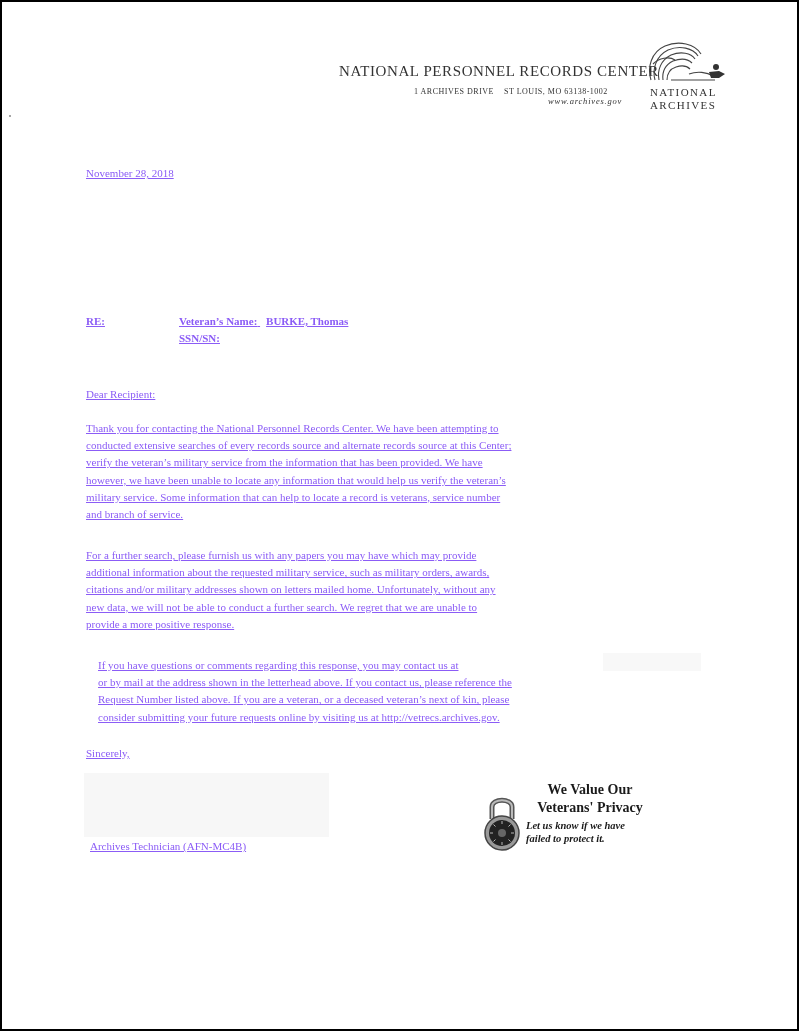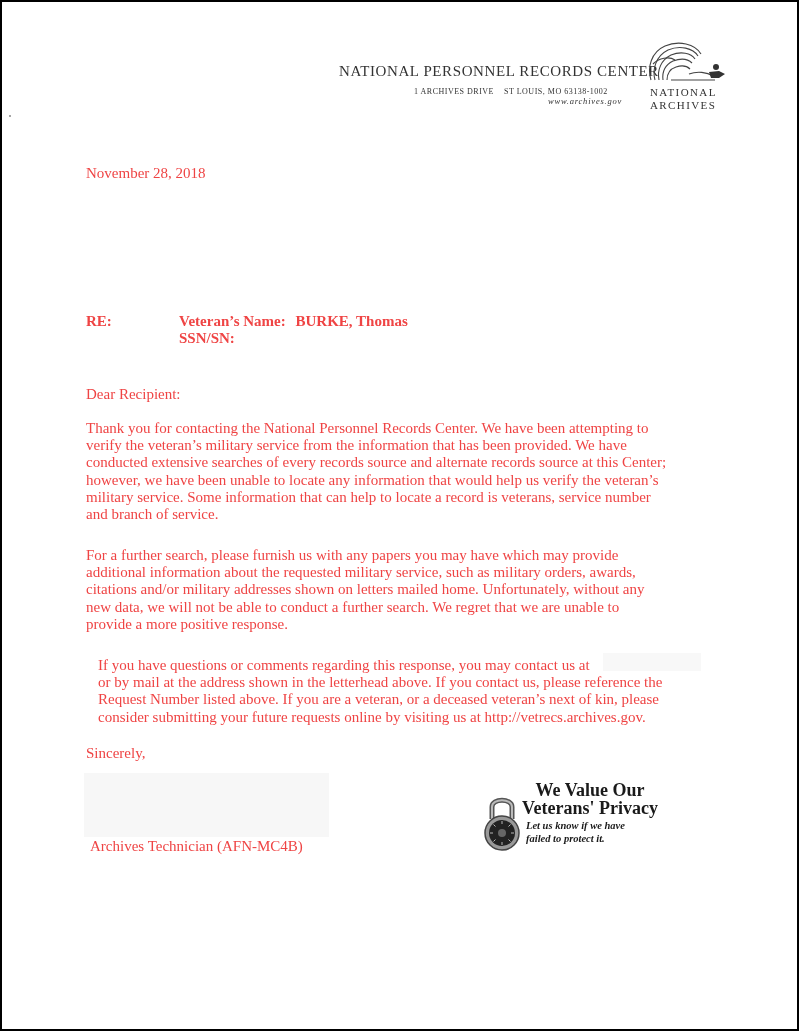--- a/index.html
+++ b/index.html
@@ -11,38 +11,38 @@
       position: absolute; left: 0; top: 0; width: 795px; height: 1027px;
       border: 2px solid #000; background: #fff;
     }
     .abs { position: absolute; }
     .lh-org { left: 337px; top: 61px; font-size: 15px; letter-spacing: 0.6px; color: #333; font-family: "Liberation Serif", serif; white-space: nowrap; }
     .lh-addr { left: 412px; top: 85px; font-size: 8px; letter-spacing: 0.5px; color: #333; white-space: nowrap; }
     .lh-addr span + span { margin-left: 10px; }
     .lh-web { left: 546px; top: 94px; font-size: 8.5px; font-style: italic; letter-spacing: 0.8px; color: #333; white-space: nowrap; }
     .na-logo { left: 643px; top: 36px; width: 84px; height: 50px; }
     .na-text { left: 648px; top: 84px; font-size: 11px; letter-spacing: 1.4px; color: #333; line-height: 12.5px; text-align: left; width: 76px; }
-    .body-text { font-size: 15px; line-height: 17.2px; color: #ef4444; }
+    .body-text { font-size: 11px; line-height: 17.2px; color: #8b5cf6; text-decoration: underline; }
     .date { left: 84px; top: 163px; }
     .re-label { left: 84px; top: 311px; font-weight: bold; }
     .re-block { left: 177px; top: 311px; font-weight: bold; line-height: 17px; }
     .re-block .val { margin-left: 6px; }
     .salutation { left: 84px; top: 384px; }
     .para { left: 84px; width: 640px; }
     .para p { margin: 0; }
     .p1 { top: 418px; }
     .p2 { top: 545px; }
     .p3 { top: 655px; margin-left: 12px; }
     .redact-email { left: 601px; top: 651px; width: 98px; height: 18px; background: #f8f8f8; }
     .closing { left: 84px; top: 743px; }
     .redact-sig { left: 82px; top: 771px; width: 245px; height: 64px; background: #f7f7f7; }
     .sig-title { left: 88px; top: 836px; }
     .privacy { left: 478px; top: 777px; width: 180px; height: 72px; }
     .privacy-lock { left: 0; top: 14px; width: 44px; height: 58px; }
-    .privacy-head { left: 42px; top: 2px; font-weight: bold; font-size: 18px; line-height: 18px; text-align: center; width: 136px; color: #1a1a1a; }
+    .privacy-head { left: 42px; top: 2px; font-weight: bold; font-size: 14px; line-height: 18px; text-align: center; width: 136px; color: #1a1a1a; }
     .privacy-sub { left: 46px; top: 40px; font-weight: bold; font-style: italic; font-size: 10.5px; line-height: 13px; width: 128px; color: #1a1a1a; }
     .speck { width: 2px; height: 2px; background: #888; border-radius: 1px; }
   </style>
 </head>
 <body>
 
 <div class="page">
 
   <div class="abs lh-org">NATIONAL PERSONNEL RECORDS CENTER</div>
   <div class="abs lh-addr">
@@ -81,22 +81,22 @@
     </div>
     <div>
       <span>SSN/SN:</span>
     </div>
   </div>
 
   <div class="abs body-text salutation">Dear Recipient:</div>
 
   <div class="abs body-text para p1">
     <p>Thank you for contacting the National Personnel Records Center.  We have been attempting to</p>
+    <p>conducted extensive searches of every records source and alternate records source at this Center;</p>
     <p>verify the veteran’s military service from the information that has been provided.  We have</p>
-    <p>conducted extensive searches of every records source and alternate records source at this Center;</p>
     <p>however, we have been unable to locate any information that would help us verify the veteran’s</p>
     <p>military service.  Some information that can help to locate a record is veterans, service number</p>
     <p>and branch of service.</p>
   </div>
 
   <div class="abs body-text para p2">
     <p>For a further search, please furnish us with any papers you may have which may provide</p>
     <p>additional information about the requested military service, such as military orders, awards,</p>
     <p>citations and/or military addresses shown on letters mailed home.  Unfortunately, without any</p>
     <p>new data, we will not be able to conduct a further search.  We regret that we are unable to</p>

